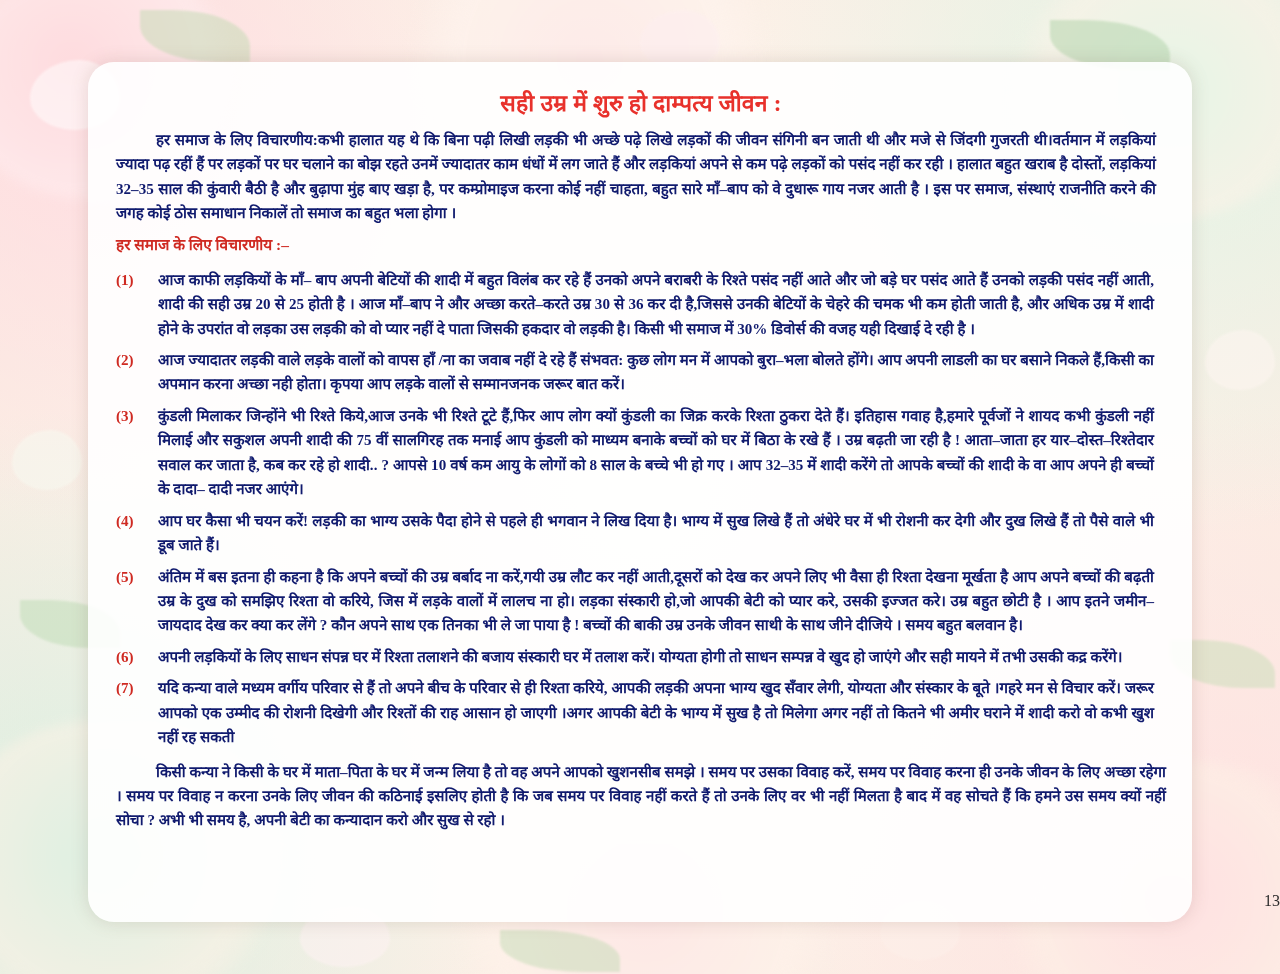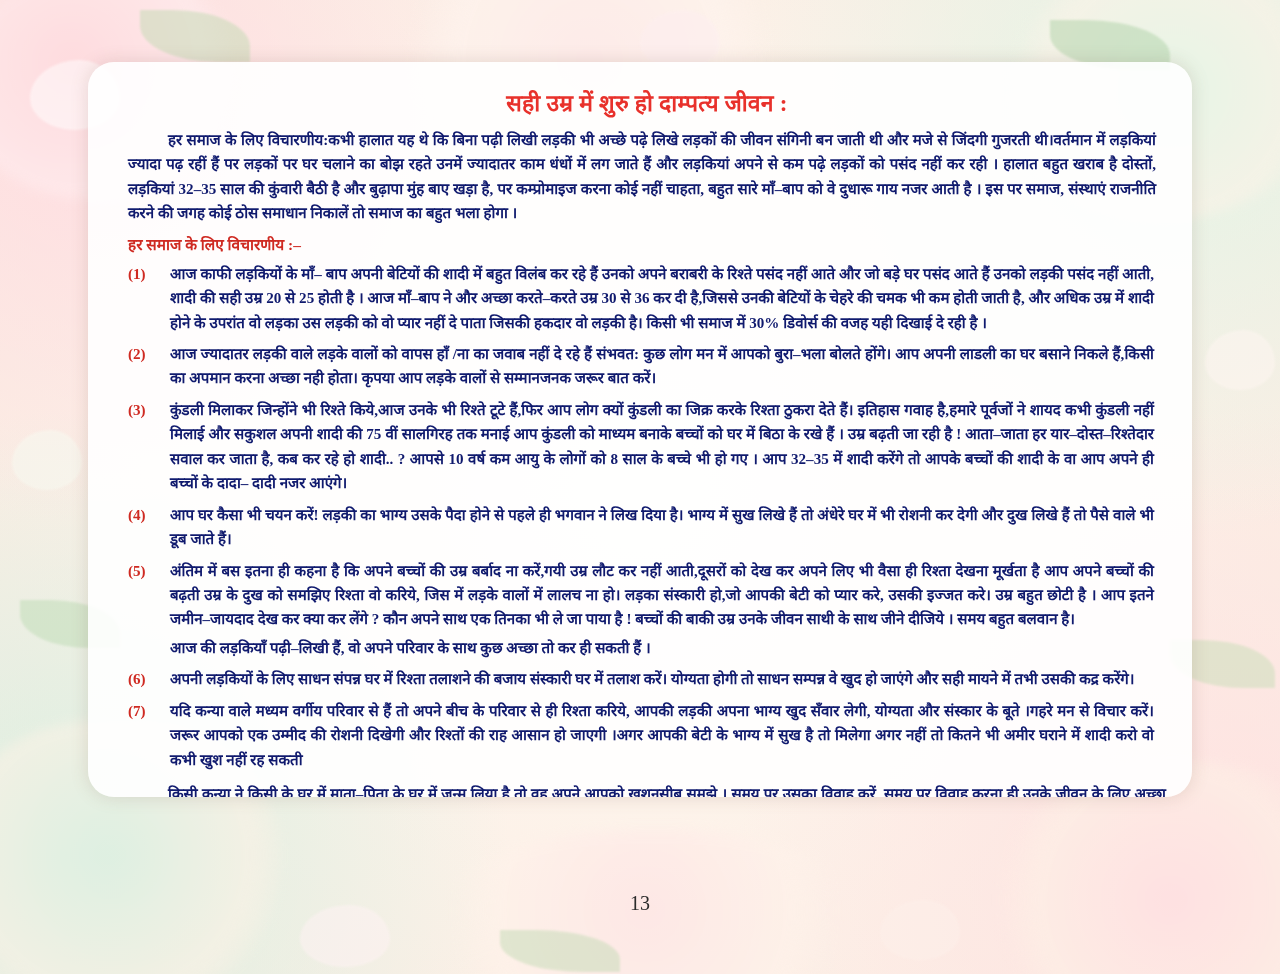--- a/index.html
+++ b/index.html
@@ -47,26 +47,26 @@
     opacity: 0.45;
     pointer-events: none;
     filter: blur(1px);
   }
 
   #card {
     position: absolute;
     left: 88px;
     top: 62px;
     width: 1104px;
-    height: 735px;
+    height: 860px;
     background: rgba(255,255,255,0.90);
     border-radius: 26px;
     box-shadow: 0 0 18px rgba(120,90,70,0.18);
     box-sizing: border-box;
-    padding: 16px 26px 10px 40px;
+    padding: 16px 26px 10px 28px;
     overflow: hidden;
   }
 
   .doc-title {
     text-align: center;
     color: #e8312b;
     font-weight: bold;
     font-size: 23px;
     letter-spacing: 0.2px;
     margin: 8px 0 10px 0;
@@ -84,21 +84,21 @@
 
   .intro {
     text-indent: 40px;
     margin: 0 10px 7px 0;
   }
 
   .section-head {
     color: #cf2a22;
     font-weight: bold;
     font-size: 15.4px;
-    margin: 4px 0 4px 0;
+    margin: 4px 0 10px 0;
     font-family: "Liberation Serif", "DejaVu Serif", serif;
   }
 
   .list {
     margin: 0;
     padding: 0;
     list-style: none;
   }
   .item {
     display: flex;
@@ -125,23 +125,23 @@
   .closing {
     text-indent: 40px;
     margin-top: 10px;
   }
 
   .page-number {
     position: absolute;
     left: 0;
     right: 0;
     top: 892px;
-    text-align: center;
+    text-align: right;
     color: #2b2b2b;
-    font-size: 20px;
+    font-size: 16px;
     font-family: "Liberation Serif", "DejaVu Serif", serif;
   }
 </style>
 </head>
 <body>
 
 <div id="page">
 
   <div class="blob" style="left:-40px;top:-30px;width:280px;height:230px;background:radial-gradient(circle at 40% 40%, #ffd9dd 0%, #ffeef0 60%, rgba(255,255,255,0) 75%);"></div>
   <div class="blob" style="left:380px;top:-60px;width:420px;height:200px;background:radial-gradient(circle at 50% 60%, #ffe6ea 0%, #fff4ef 55%, rgba(255,255,255,0) 75%);"></div>
@@ -200,21 +200,20 @@
           <span class="item-num">(4)</span>
           <div class="item-body">
             <p class="para">आप घर कैसा भी चयन करें! लड़की का भाग्य उसके पैदा होने से पहले ही भगवान ने लिख दिया है। भाग्य में सुख लिखे हैं तो अंधेरे घर में भी रोशनी कर देगी और दुख लिखे हैं तो पैसे वाले भी डूब जाते हैं।</p>
           </div>
         </li>
 
         <li class="item">
           <span class="item-num">(5)</span>
           <div class="item-body">
             <p class="para">अंतिम में बस इतना ही कहना है कि अपने बच्चों की उम्र बर्बाद ना करें,गयी उम्र लौट कर नहीं आती,दूसरों को देख कर अपने लिए भी वैसा ही रिश्ता देखना मूर्खता है आप अपने बच्चों की बढ़ती उम्र के दुख को समझिए रिश्ता वो करिये, जिस में लड़के वालों में लालच ना हो। लड़का संस्कारी हो,जो आपकी बेटी को प्यार करे, उसकी इज्जत करे। उम्र बहुत छोटी है । आप इतने जमीन–जायदाद देख कर क्या कर लेंगे ? कौन अपने साथ एक तिनका भी ले जा पाया है ! बच्चों की बाकी उम्र उनके जीवन साथी के साथ जीने दीजिये । समय बहुत बलवान है।</p>
-            <p class="para">आज की लड़कियाँ पढ़ी–लिखी हैं, वो अपने परिवार के साथ कुछ अच्छा तो कर ही सकती हैं ।</p>
           </div>
         </li>
 
         <li class="item">
           <span class="item-num">(6)</span>
           <div class="item-body">
             <p class="para">अपनी लड़कियों के लिए साधन संपन्न घर में रिश्ता तलाशने की बजाय संस्कारी घर में तलाश करें। योग्यता होगी तो साधन सम्पन्न वे खुद हो जाएंगे और सही मायने में तभी उसकी कद्र करेंगे।</p>
           </div>
         </li>
 

